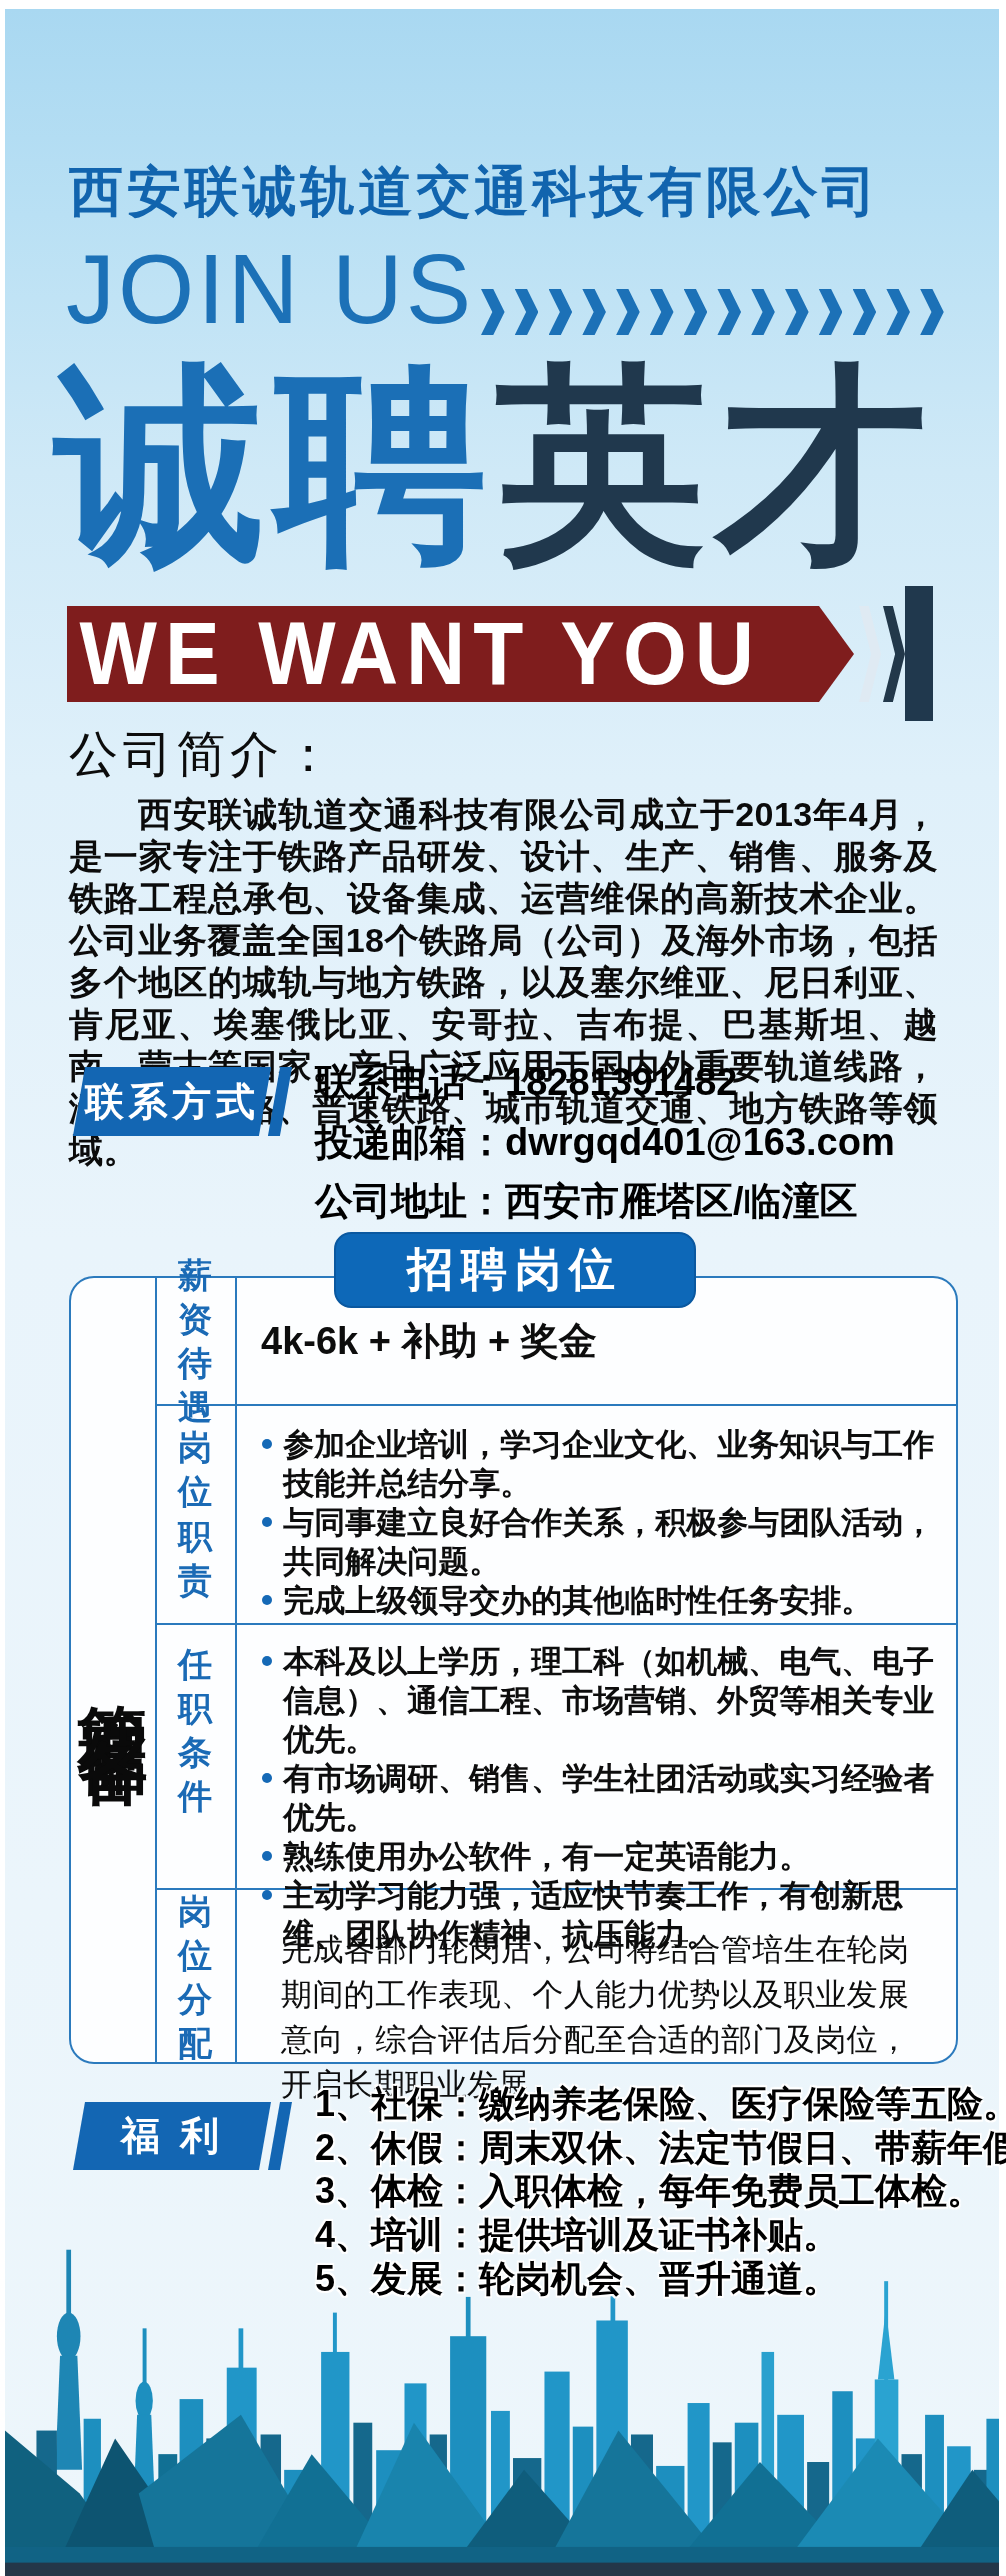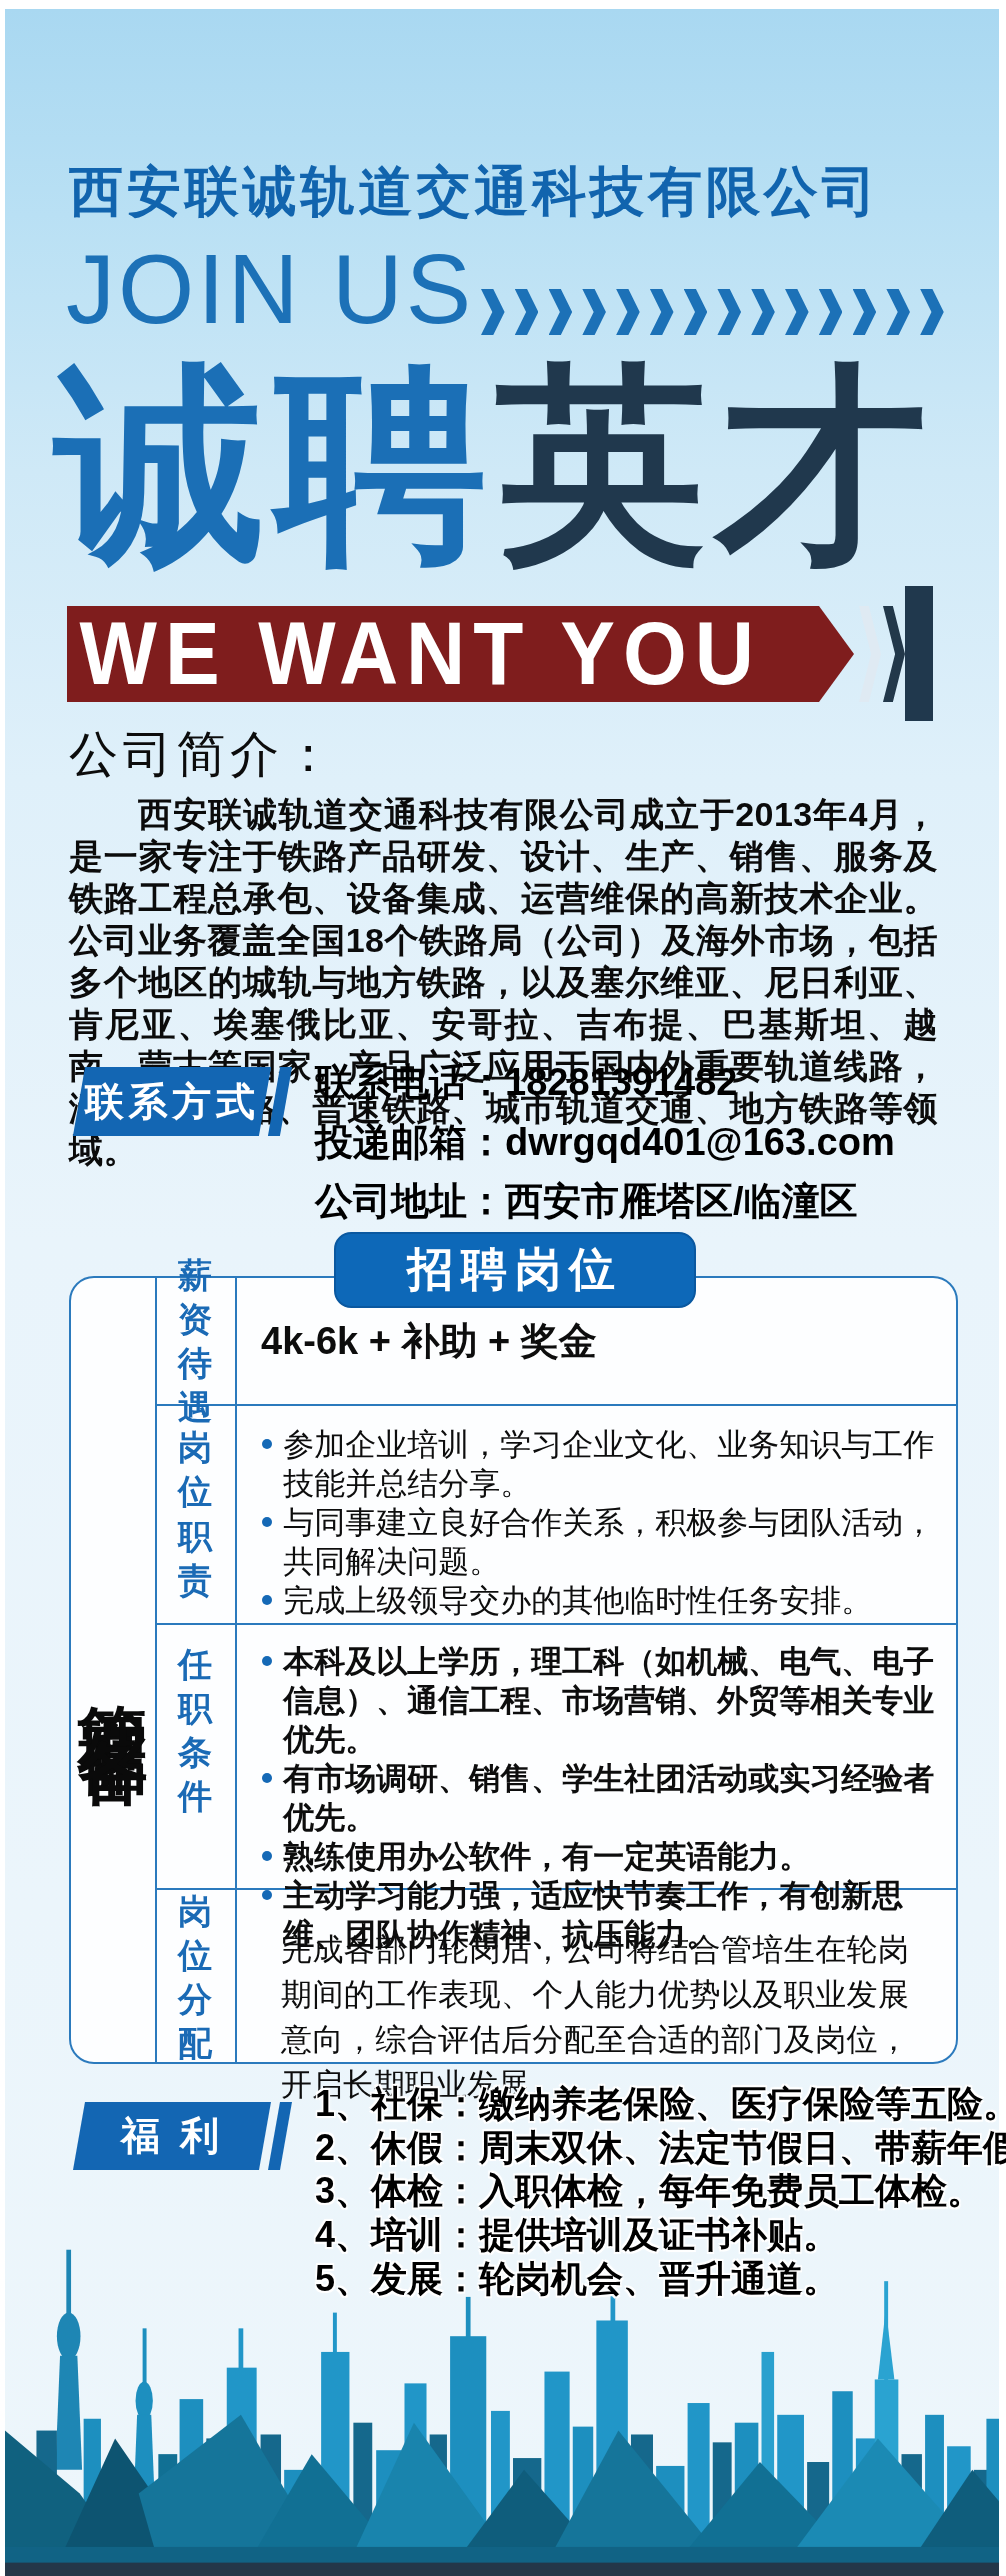--- a/index.html
+++ b/index.html
@@ -50,21 +50,21 @@
   .vline1{left:84px;} .vline2{left:164px;}
   .hline{position:absolute;left:84px;right:0;height:2.4px;background:#2b7abd;}
   .hline1{top:126px;} .hline2{top:345px;} .hline3{top:610px;}
   .pos-cell{position:absolute;left:0;top:0;width:84px;height:788px;display:flex;align-items:center;justify-content:center;}
   .pos-text{writing-mode:vertical-rl;text-orientation:upright;font-size:69px;font-weight:900;letter-spacing:11px;color:#0a0a0a;}
   .label-cell{position:absolute;left:84px;width:80px;display:flex;align-items:center;justify-content:center;
               color:#1a6ab5;font-size:34px;font-weight:800;line-height:1.3;text-align:center;box-sizing:border-box;padding:0 6.3px;}
   .lc1{top:0;height:126px;} .lc2{top:126px;height:219px;} .lc3{top:345px;height:214px;} .lc4{top:610px;height:178px;}
   .content-cell{position:absolute;left:164px;width:724px;box-sizing:border-box;color:#0d0d0d;}
   .cc1{top:0;height:126px;display:flex;align-items:center;padding-left:26px;font-size:38px;font-weight:800;}
-  .cc2{top:126px;height:241px;padding:20.5px 23.6px 0 27px;font-size:31px;line-height:39px;font-weight:400;}
+  .cc2{top:126px;height:241px;padding:20.5px 23.6px 0 27px;font-size:31px;line-height:39px;font-weight:700;}
   .cc3{top:345px;height:266px;padding:19px 20.5px 0 27px;font-size:31px;line-height:39px;font-weight:700;}
   .cc4{top:610px;height:178px;padding:23.6px 50px 0 46px;font-size:31px;line-height:45px;font-weight:400;text-align:justify;margin-top:15px;}
   .bullet{display:flex;gap:11px;align-items:flex-start;}
   .dot{flex:none;width:10.2px;height:10.2px;border-radius:50%;background:#1569b6;margin-top:14px;}
   
   .benefit-list{left:315px;top:2086px;display:flex;flex-direction:column;gap:8.7px;z-index:4;}
   .benefit-line{font-size:36px;font-weight:800;color:#000;line-height:35px;white-space:nowrap;
       text-shadow:1.6px 1.6px 0 #fff,-1.6px -1.6px 0 #fff,1.6px -1.6px 0 #fff,-1.6px 1.6px 0 #fff,0 0 5.5px #fff;}
   
   .skyline{left:4.7px;top:2234px;width:994px;height:342px;z-index:1;}

